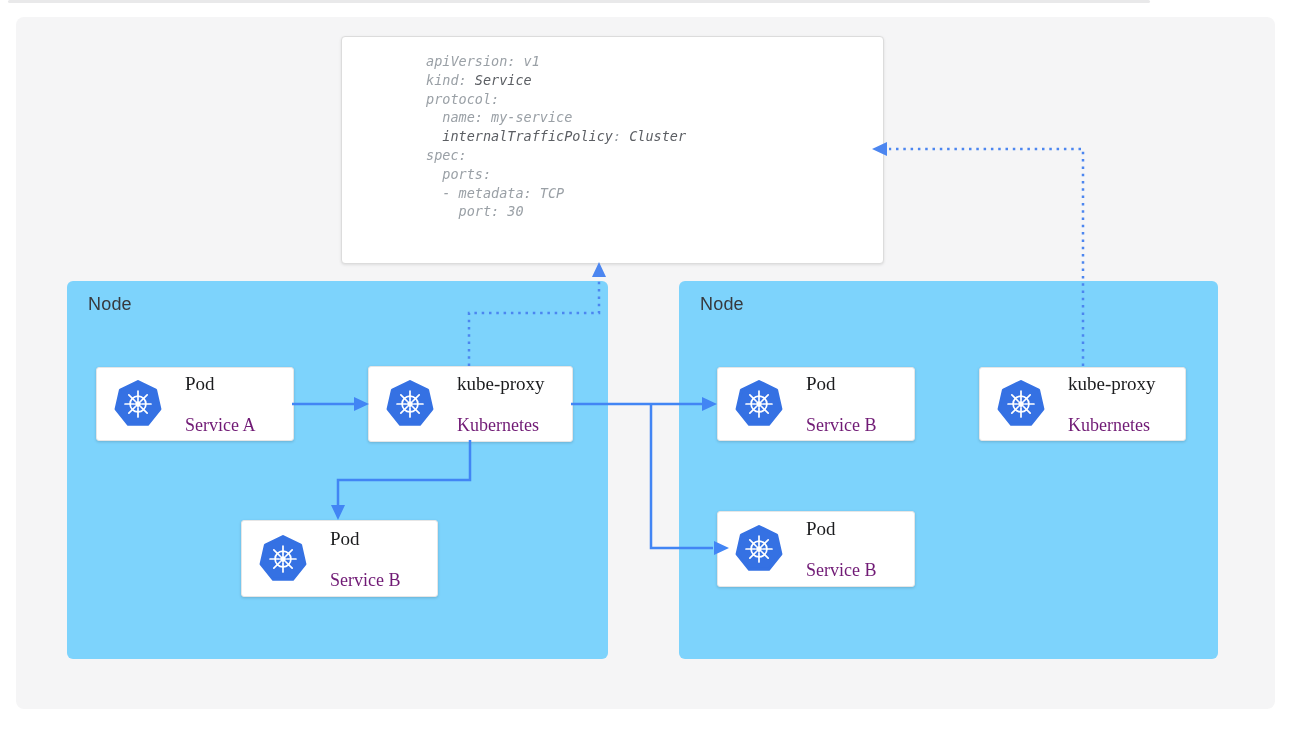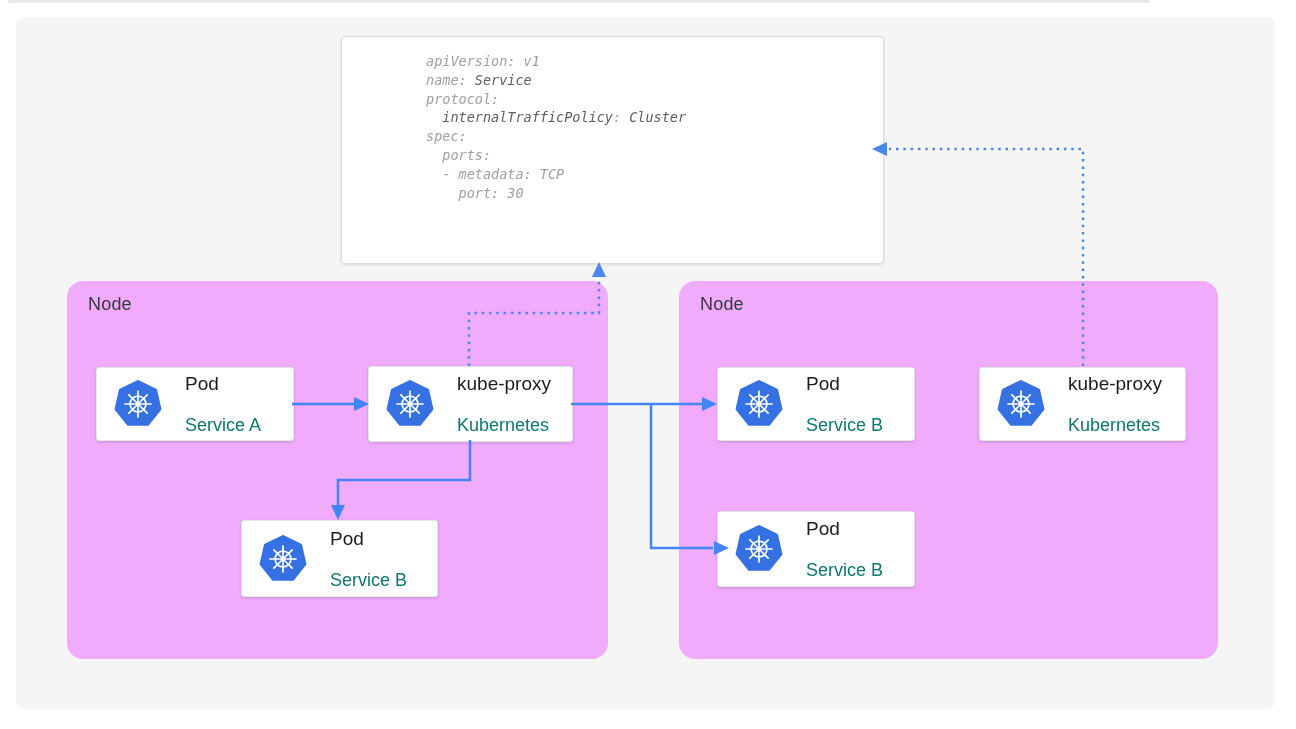--- a/index.html
+++ b/index.html
@@ -1,48 +1,49 @@
 <!DOCTYPE html>
 <html><head>
 <meta charset="utf-8">
 <style>
   html,body{margin:0;padding:0;background:#ffffff;}
   .page{position:relative;width:1296px;height:729px;background:#ffffff;overflow:hidden;
         font-family:"Liberation Sans",sans-serif;}
   .top-divider{position:absolute;left:8px;top:0;width:1142px;height:3px;background:#e9e9ea;border-radius:2px;}
   .panel{position:absolute;left:16px;top:17px;width:1259px;height:692px;background:#f5f5f6;border-radius:8px;}
-  .node{position:absolute;background:#f0abfc;border-radius:16px;}
+  .node{position:absolute;background:#7dd3fc;border-radius:6px;}
   .node-label{position:absolute;left:21px;top:13px;font-size:18px;color:#37393d;letter-spacing:.2px;}
   .yaml-box{position:absolute;left:329px;top:36px;width:541px;height:226px;background:#ffffff;
             border:1px solid #dcdcdc;border-radius:4px;box-shadow:0 1px 3px rgba(0,0,0,.10);z-index:2;margin-left:12px;}
   .yaml-code{position:absolute;left:84px;top:15px;font-family:"DejaVu Sans Mono",monospace;
              font-style:italic;font-size:13.5px;line-height:18.8px;color:#9aa0a6;}
   .yaml-code .yline{white-space:pre;}
   .yaml-code .yb{font-weight:normal;color:#5b5e63;}
   .card{position:absolute;background:#ffffff;border:1px solid #e6e6e6;border-radius:3px;
-        box-shadow:0 1px 3px rgba(0,0,0,.16);z-index:3;}
+        box-shadow:0 1px 3px rgba(0,0,0,.16);z-index:3;font-family:Liberation Serif, serif;}
   .card .k8s-icon{position:absolute;left:17px;top:50%;margin-top:-24px;width:48px;height:48px;}
   .card .card-text{position:absolute;left:88px;top:50%;transform:translateY(-50%);}
   .card .card-title{font-size:19px;color:#1b1c1e;line-height:24px;}
-  .card .card-subtitle{font-size:18px;color:#0f766e;line-height:24px;margin-top:17px;}
+  .card .card-subtitle{font-size:18px;color:#701a75;line-height:24px;margin-top:17px;}
   .overlay{position:absolute;left:0;top:0;z-index:4;pointer-events:none;}
 </style>
 </head>
 <body>
 
 <div class="page">
 
   <div class="top-divider"></div>
   <div class="panel"></div>
 
   <div class="yaml-box">
     <div class="yaml-code" id="yaml-code">
         <div class="yline"><span>apiVersion: v1</span></div>
-        <div class="yline"><span>name: </span><span class="yb">Service</span></div>
+        <div class="yline"><span>kind: </span><span class="yb">Service</span></div>
         <div class="yline"><span>protocol:</span></div>
+        <div class="yline"><span>  name: my-service</span></div>
         <div class="yline"><span>  </span><span class="yb">internalTrafficPolicy</span><span>: </span><span class="yb">Cluster</span></div>
         <div class="yline"><span>spec:</span></div>
         <div class="yline"><span>  ports:</span></div>
         <div class="yline"><span>  - metadata: TCP</span></div>
         <div class="yline"><span>    port: 30</span></div>
       </div>
   </div>
 
   <div class="node" style="left:67px;top:281px;width:541px;height:378px">
     <div class="node-label">Node</div>

